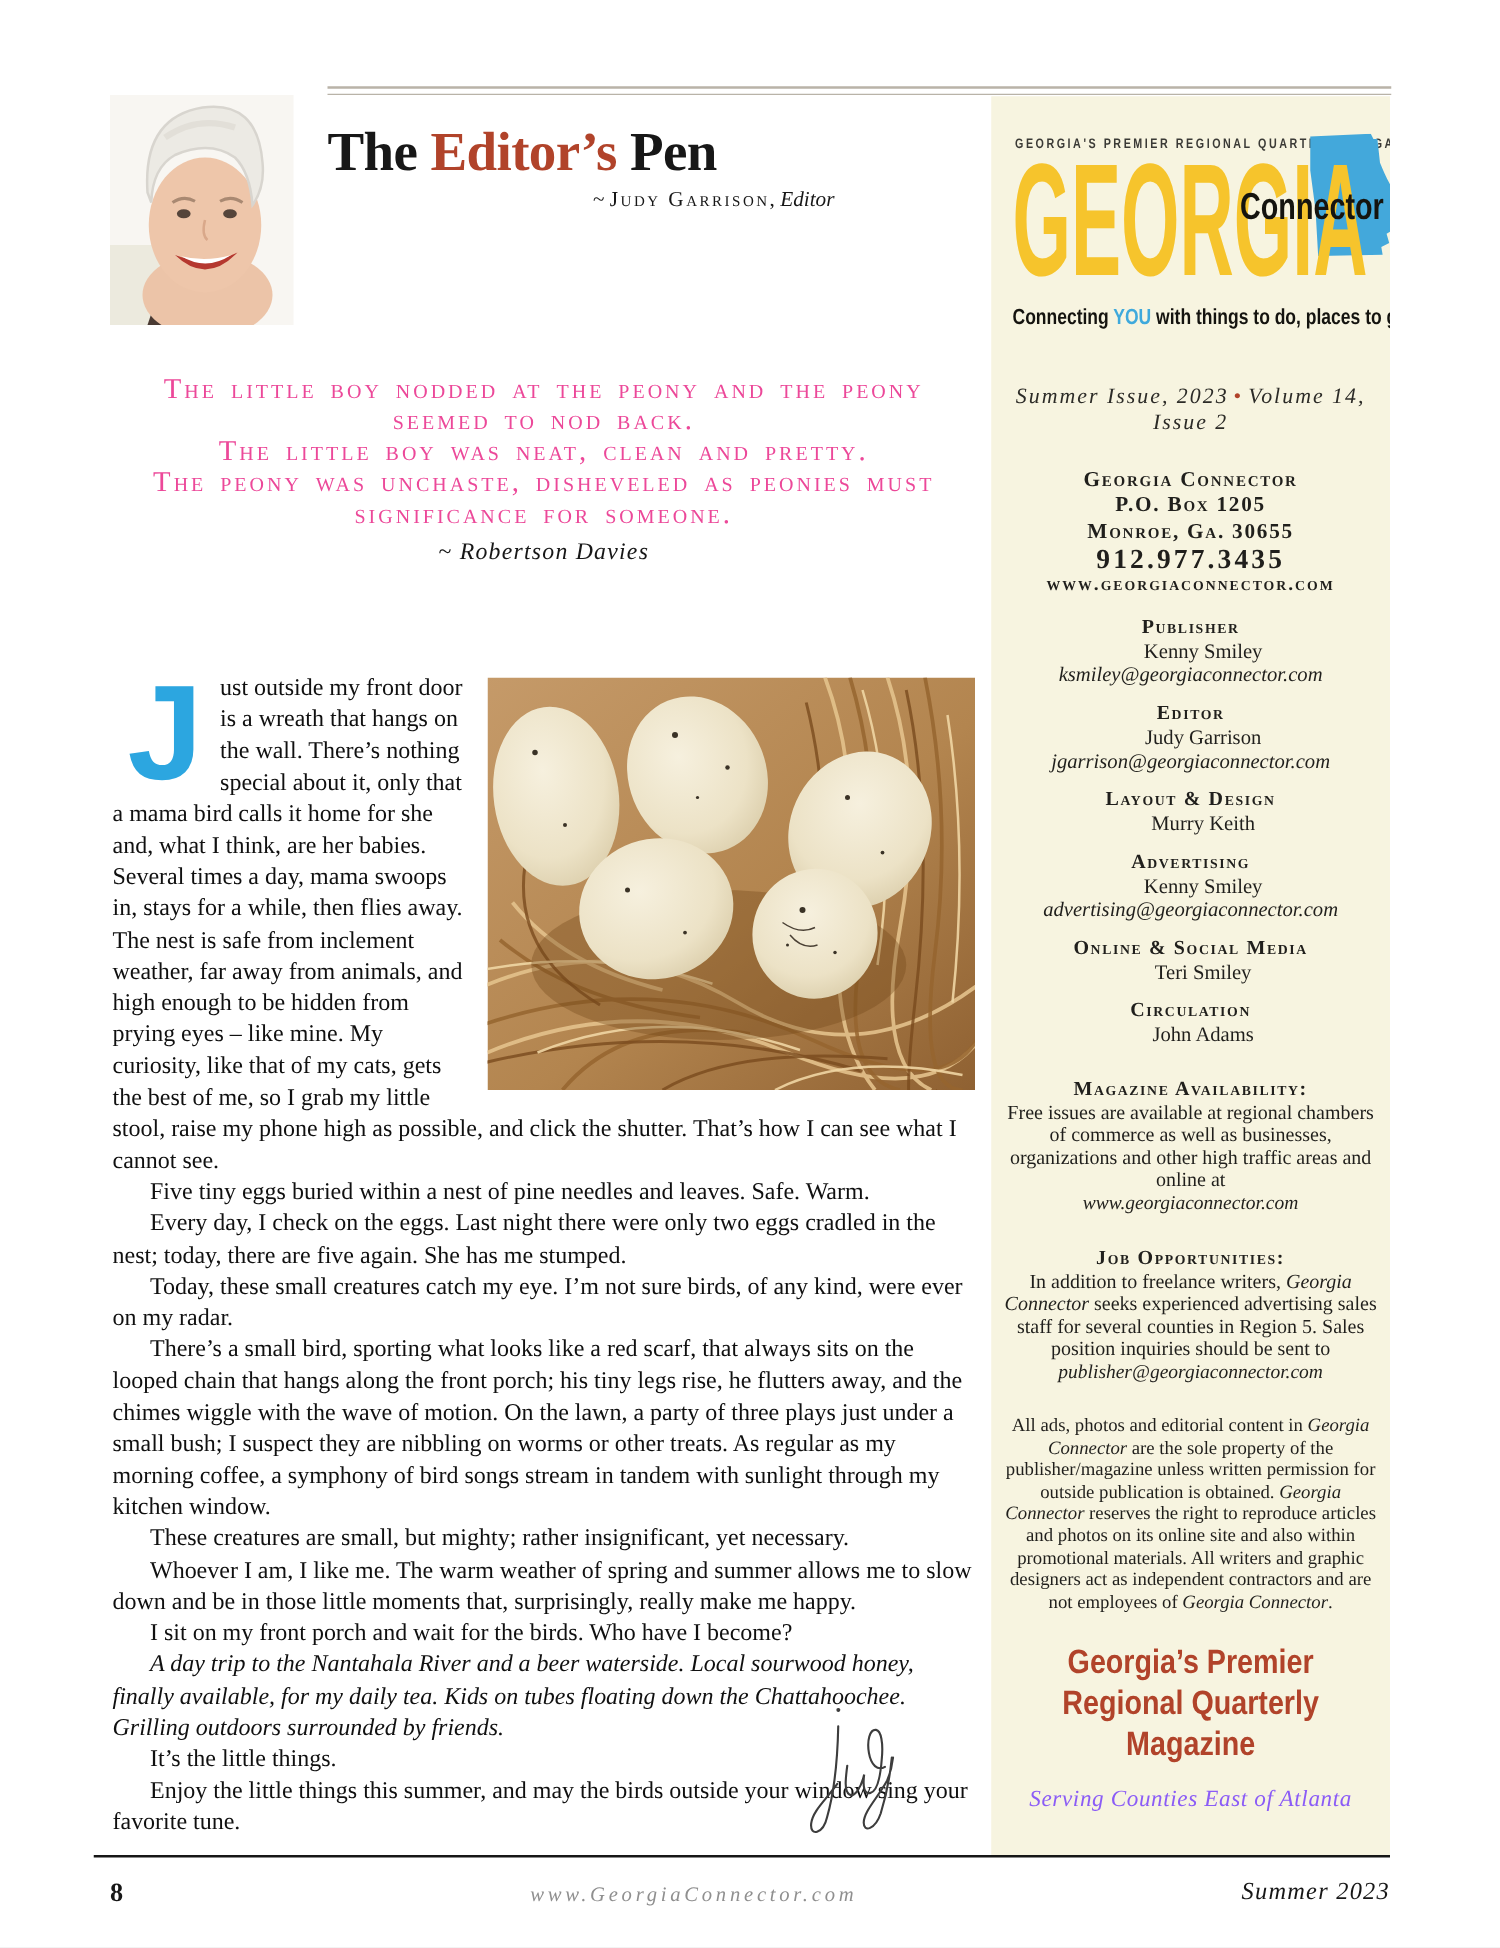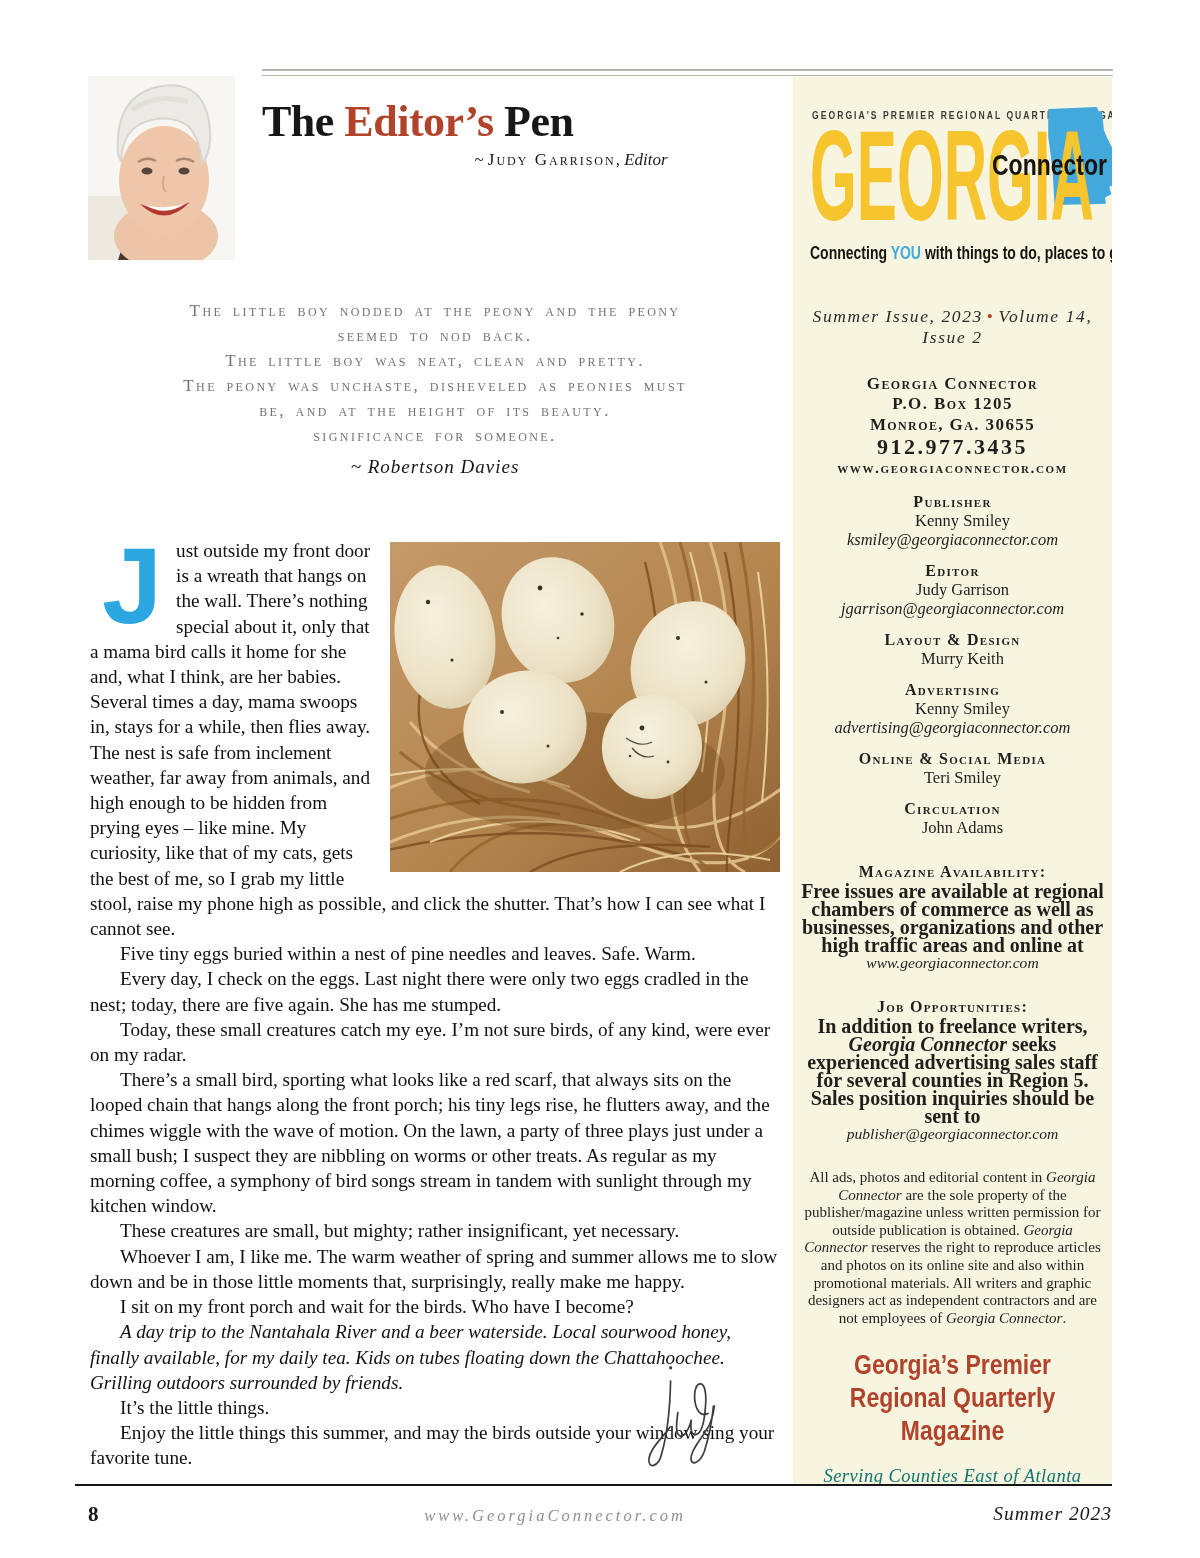--- a/index.html
+++ b/index.html
@@ -17,22 +17,22 @@
   .page-title { position:absolute; left:262px; top:96px; width:400px;
     font-size:44px; font-weight:bold; letter-spacing:-.5px; white-space:nowrap; }
   .page-title .red { color:#B1432A; }
   .byline { position:absolute; left:456px; top:150px; width:230px; text-align:center;
     font-size:17px; white-space:nowrap; }
   .byline .sc { font-variant:small-caps; letter-spacing:2px; }
   .byline .it { font-style:italic; }
 
   
   .quote { position:absolute; left:90px; top:298px; width:690px; text-align:center; }
-  .quote .qline { font-variant:small-caps; font-size:17px; letter-spacing:2.4px;
-    word-spacing:3px; line-height:25px; color:#737373; }
+  .quote .qline { font-variant:small-caps; font-size:23px; letter-spacing:2.4px;
+    word-spacing:3px; line-height:25px; color:#ec4899; }
   .quote .attr { margin-top:8px; font-style:italic; font-size:19px; letter-spacing:1px; }
 
   
   .article { position:absolute; left:90px; top:538px; width:690px;
     font-size:19.2px; line-height:25.2px; text-align:left; color:#101010; }
   .nest-photo { float:right; width:390px; height:330px; margin:4px 0 10px 14px; }
   .dropcap { float:left; font-family:"Liberation Sans", sans-serif; font-weight:bold;
     color:#2CA6E0; font-size:108px; line-height:84px; margin:6px 14px 2px 12px; }
   .article p { margin:0; }
   .article p.ind { text-indent:30px; }
@@ -62,28 +62,28 @@
   .contact .cphone { font-weight:bold; font-size:22px; letter-spacing:2.5px; line-height:23px; }
   .contact .cweb { font-variant:small-caps; font-weight:bold; font-size:15.5px; letter-spacing:1.6px; line-height:20px; }
   .mast { margin-top:12px; line-height:19px; }
   .mast.first { margin-top:14px; }
   .m-label { font-variant:small-caps; font-weight:bold; font-size:16px; letter-spacing:1.3px; }
   .m-name { font-size:16.5px;padding-left:20px; }
   .m-email { font-size:16.5px; font-style:italic; }
   .m-email:empty { display:none; }
   .block { margin-top:26px; line-height:18px; padding:0 8px; }
   .b-label { font-variant:small-caps; font-weight:bold; font-size:16px; letter-spacing:1.3px; margin-bottom:1px; }
-  .b-text { font-size:20px; line-height:18px;font-weight:bold; }
+  .b-text { font-size:16px; line-height:18px; }
   .b-text .i { font-style:italic; }
   .b-link { font-size:15.6px; font-style:italic; line-height:18px; }
   .legal { margin-top:26px; padding:0 6px; font-size:15px; line-height:17.6px; }
   .legal .i { font-style:italic; }
   .premier { margin-top:22px; transform:scaleX(.85); font-family:"Liberation Sans", sans-serif;
     font-weight:bold; font-size:27px; line-height:33px; color:#B1432A; }
-  .serving { margin-top:18px; font-style:italic; font-size:18.5px; letter-spacing:.5px; color:#0f766e; }
+  .serving { margin-top:18px; font-style:italic; font-size:18.5px; letter-spacing:.5px; color:#8b5cf6; }
 
   
   .footrule { position:absolute; left:75px; top:1484px; width:1037px; border-top:2px solid #161616; }
   .pagenum { position:absolute; left:88px; top:1502px; font-weight:bold; font-size:21px; }
   .foot-center { position:absolute; left:300px; top:1506px; width:510px; text-align:center;
     font-style:italic; font-size:16.5px; letter-spacing:3px; color:#8f8f8f; }
   .foot-right { position:absolute; right:88px; top:1503px; font-style:italic; font-size:19.5px; letter-spacing:1px; }
 </style>
 </head>
 <body>
@@ -111,21 +111,20 @@
 
   <div class="page-title"><span>The </span><span class="red">Editor’s</span><span> Pen</span></div>
 
   <div class="byline"><span>~ </span><span class="sc">Judy Garrison</span><span>, </span><span class="it">Editor</span></div>
 
   <div class="quote">
     <div class="qline">The little boy nodded at the peony and the peony</div>
     <div class="qline">seemed to nod back.</div>
     <div class="qline">The little boy was neat, clean and pretty.</div>
     <div class="qline">The peony was unchaste, disheveled as peonies must</div>
-    <div class="qline">be, and at the height of its beauty.</div>
     <div class="qline">significance for someone.</div>
     <div class="attr">~ Robertson Davies</div>
   </div>
 
   <div class="article">
 
     <svg class="nest-photo" viewBox="0 0 390 330">
       <defs>
         <radialGradient id="eggGrad" cx="42%" cy="35%" r="75%">
           <stop offset="0%" stop-color="#f6f0de"></stop>

